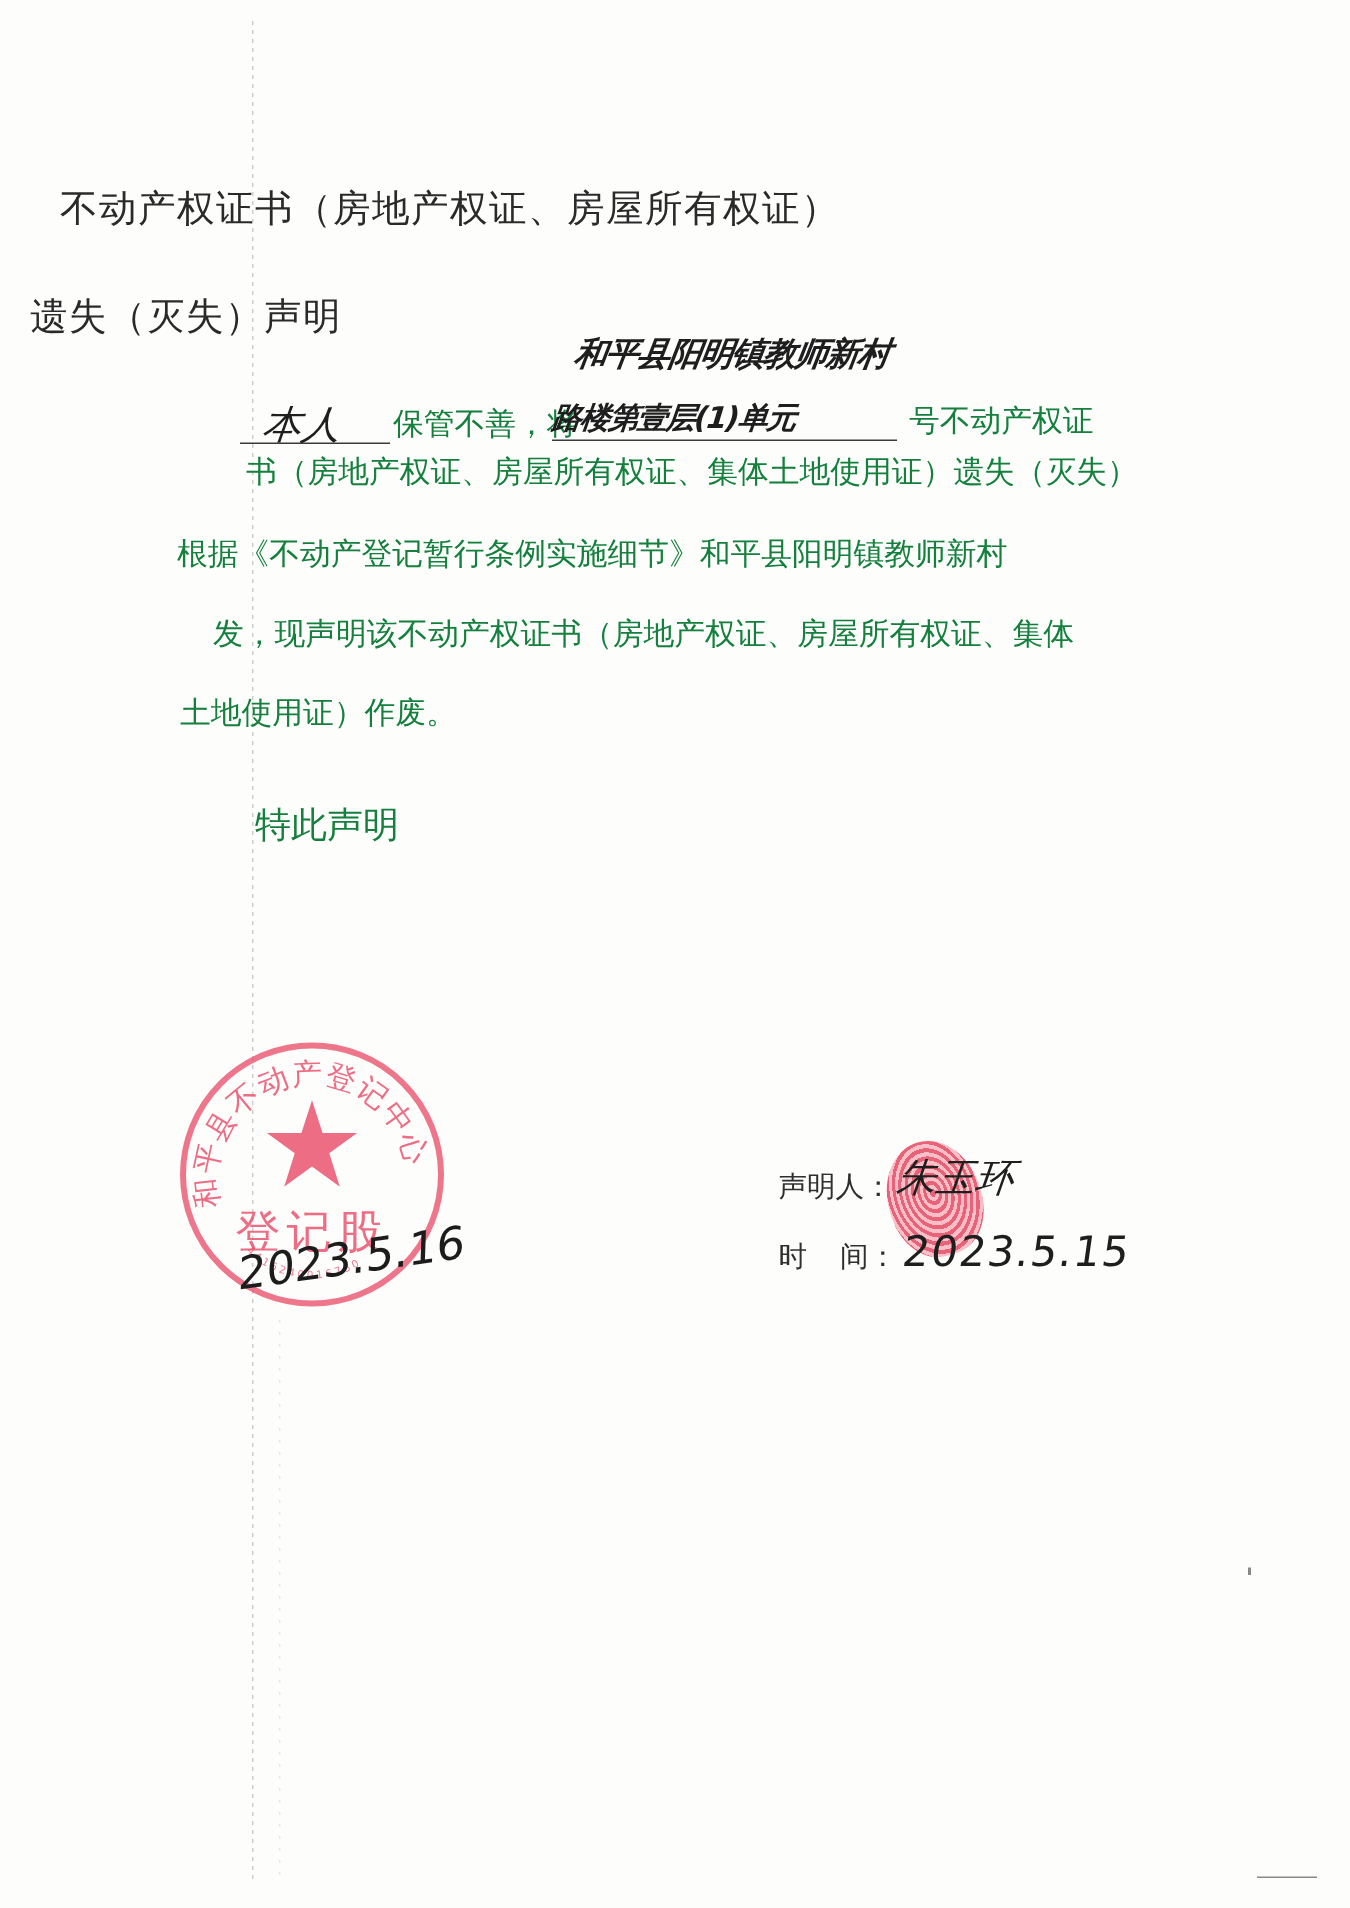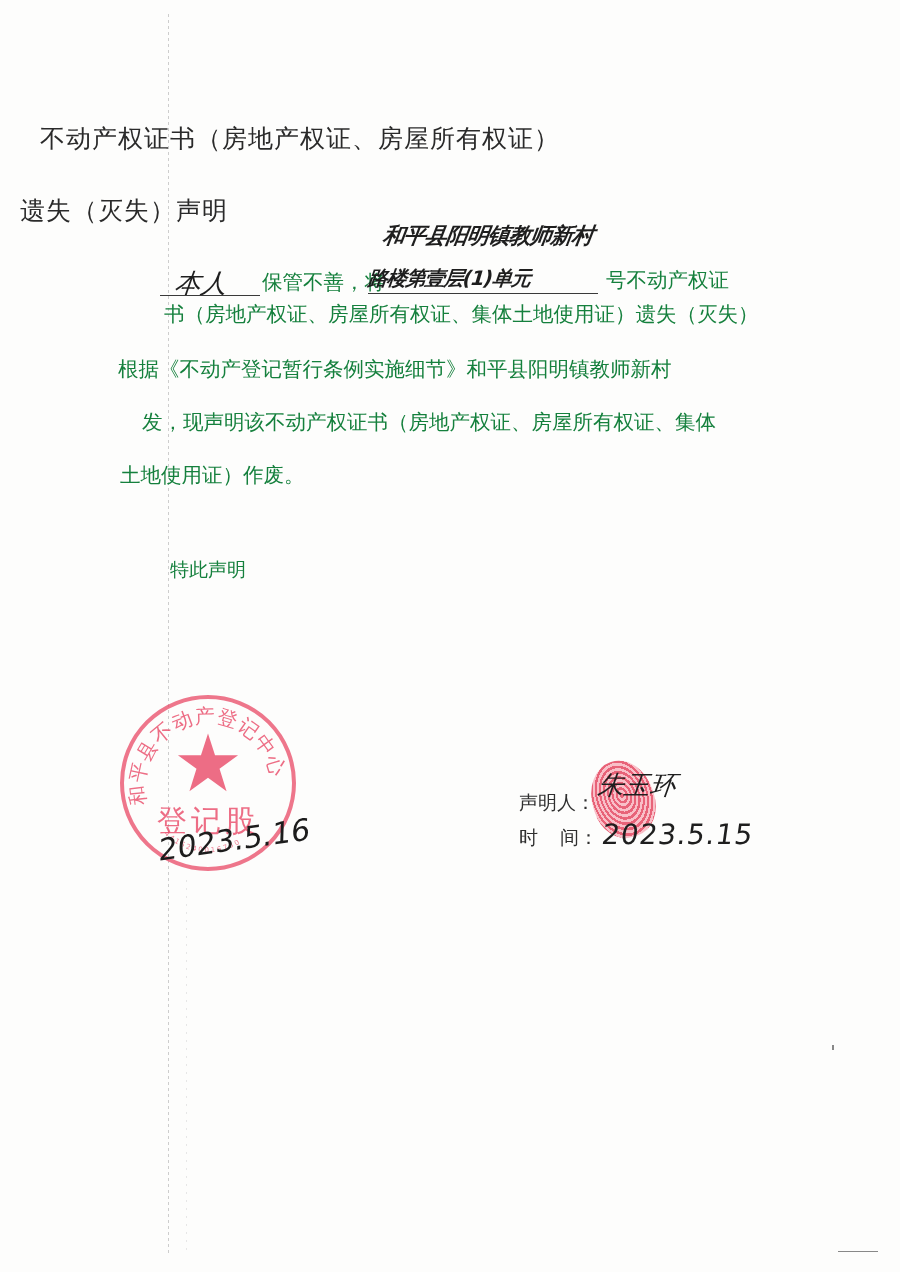--- a/index.html
+++ b/index.html
@@ -38,24 +38,24 @@
     .ul1 { left: 160px; top: 295px; width: 100px; }
     .ul2 { left: 368px; top: 293px; width: 230px; }
 
     .body-text { position: absolute; font-size: 20.5px; color: #15803d; white-space: nowrap; }
     .line1a { left: 262px; top: 268px; }
     .line1b { left: 606px; top: 266px; }
     .line2 { left: 118px; top: 300px; margin-left: 46px; }
     .line3 { left: 118px; top: 355px; }
     .line4 { left: 118px; top: 408px; margin-left: 24px; }
     .line5 { left: 120px; top: 461px; }
-    .closing { left: 170px; top: 557px; font-size: 19px; }
+    .closing { left: 170px; top: 534px; font-size: 24px; }
 
     .sig-label { position: absolute; font-size: 19px; color: #2f2f2f; white-space: nowrap; }
-    .sig-declarant-label { left: 519px; top: 778px; margin-top: 12px; }
+    .sig-declarant-label { left: 519px; top: 778px; }
     .sig-time-label { left: 519px; top: 825px; letter-spacing: 0; }
     .sig-time-label .gap { display: inline-block; width: 22px; }
 
     .fingerprint {
       position: absolute; left: 592px; top: 760px; width: 62px; height: 78px;
       border-radius: 50% 50% 45% 45%;
       background:
         repeating-radial-gradient(ellipse at 50% 45%, rgba(224,40,70,0.85) 0 2px, rgba(244,120,140,0.55) 2px 4px);
       transform: rotate(-18deg);
       opacity: 0.85;

